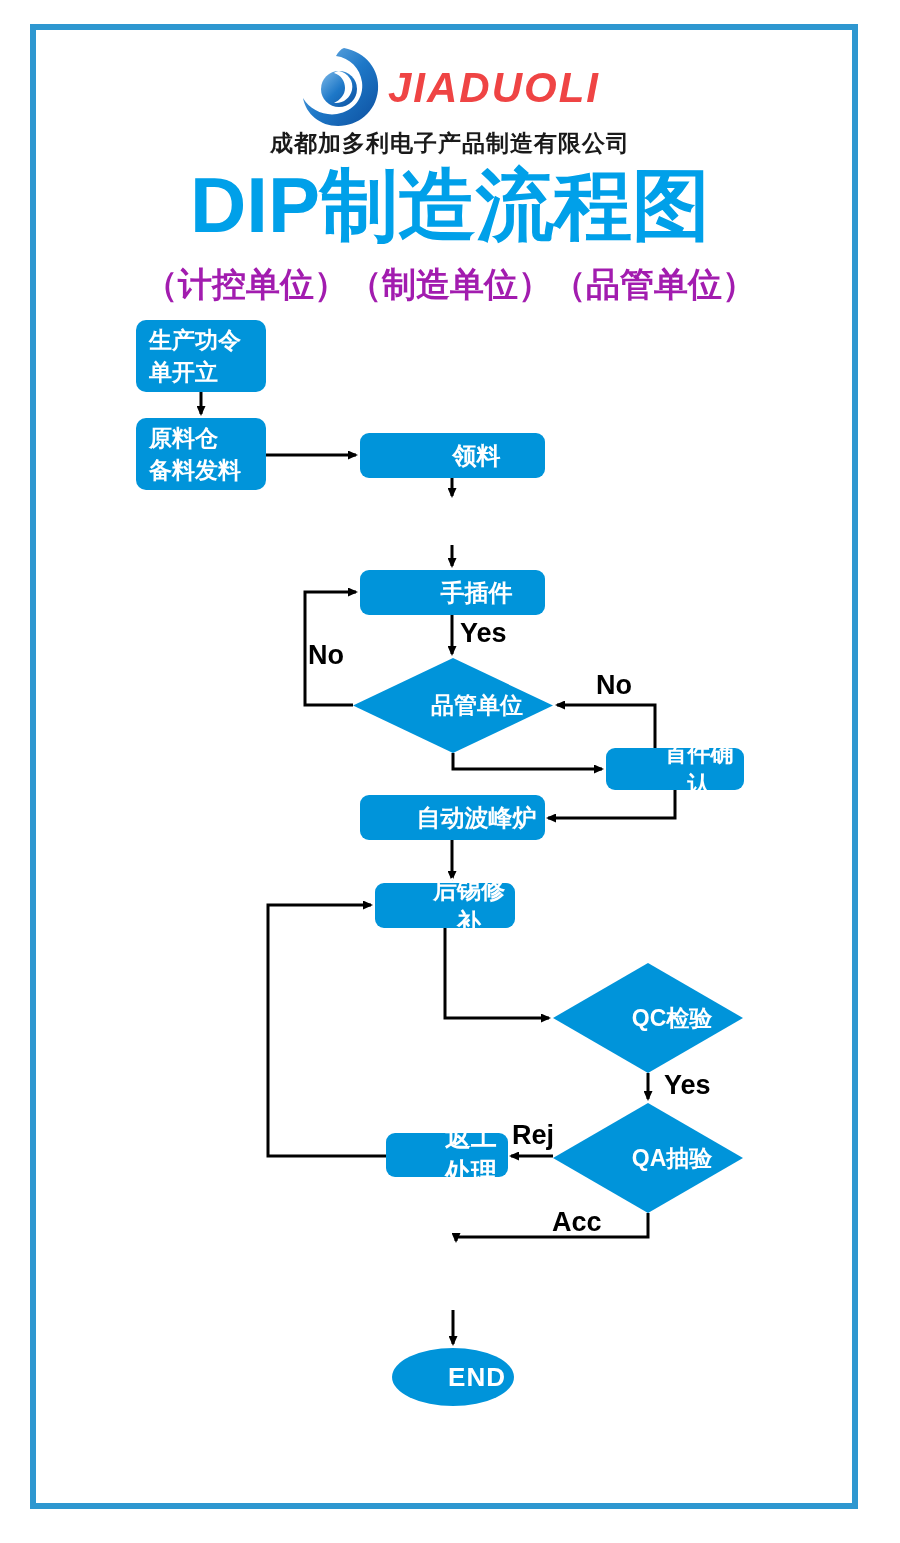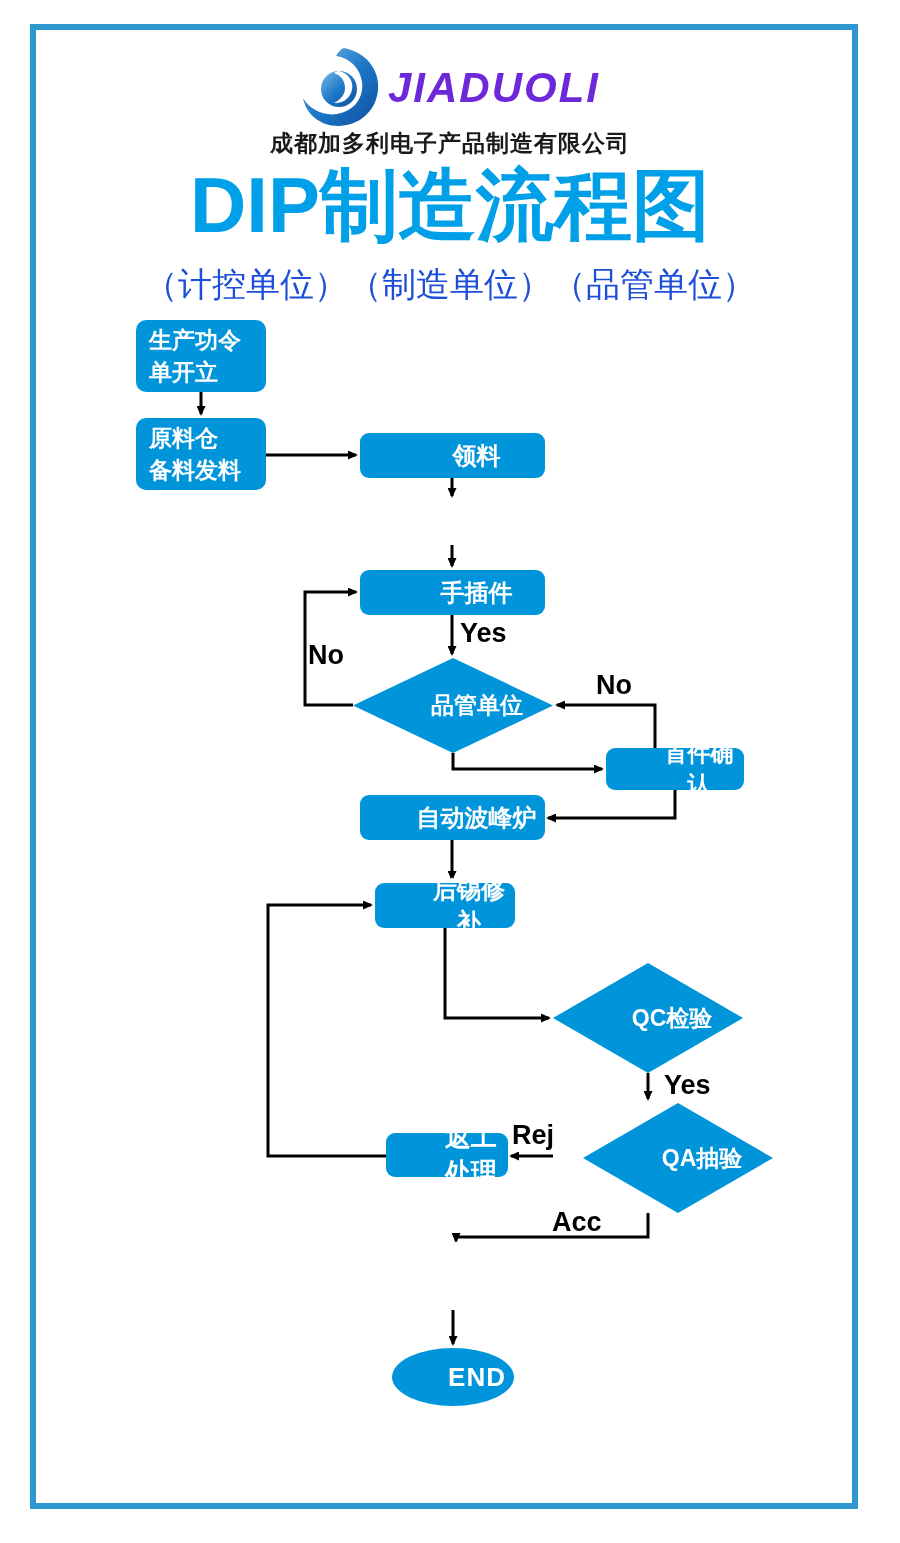--- a/index.html
+++ b/index.html
@@ -11,34 +11,34 @@
     position:absolute; left:30px; top:24px; width:828px; height:1485px;
     border:6px solid #2e97d0; box-sizing:border-box;
   }
   
   .logo-row {
     position:absolute; top:46px; left:0; width:100%;
     display:flex; align-items:center; justify-content:center; gap:6px;
   }
   .logo-text {
     font-size:42px; font-weight:800; font-style:italic;
-    color:#6d28d9; letter-spacing:2px;
+    color:#ef4444; letter-spacing:2px;
   }
   .company-name {
     position:absolute; top:128px; left:0; width:100%; text-align:center;
     font-size:23px; font-weight:600; color:#1a1a1a; letter-spacing:1px;
   }
   .main-title {
     position:absolute; top:165px; left:0; width:100%; text-align:center;
     font-size:78px; font-weight:900; color:#00a0e9; line-height:1.05;
     letter-spacing:0px;
   }
   .sub-title {
     position:absolute; top:262px; left:0; width:100%; text-align:center;
-    font-size:34px; font-weight:400; color:#1d4ed8;
+    font-size:34px; font-weight:700; color:#a21caf;
   }
   
   .node {
     position:absolute; background:#0094da; color:#ffffff;
     display:flex; align-items:center; justify-content:center;
     font-weight:700; box-sizing:border-box; text-align:center;padding-left:48px;
   }
   .proc { border-radius:9px; font-size:24px; }
   .two-line {
     flex-direction:column; align-items:flex-start; justify-content:center;
@@ -134,21 +134,21 @@
   </div>
 
   <div class="node proc" style="left:375px; top:883px; width:140px; height:45px;">
     <span>后锡修补</span>
   </div>
 
   <div class="node diamond" style="left:553px; top:963px; width:190px; height:110px;">
     <span>QC检验</span>
   </div>
 
-  <div class="node diamond" style="left:583px; top:1103px; width:190px; height:110px;">
+  <div class="node diamond" style="left:553px; top:1103px; width:190px; height:110px;">
     <span>QA抽验</span>
   </div>
 
   <div class="node proc" style="left:386px; top:1133px; width:122px; height:44px; font-size:26px;">
     <span>返工处理</span>
   </div>
 
 
   <div class="node ellipse" style="left:392px; top:1348px; width:122px; height:58px;">
     <span>END</span>

